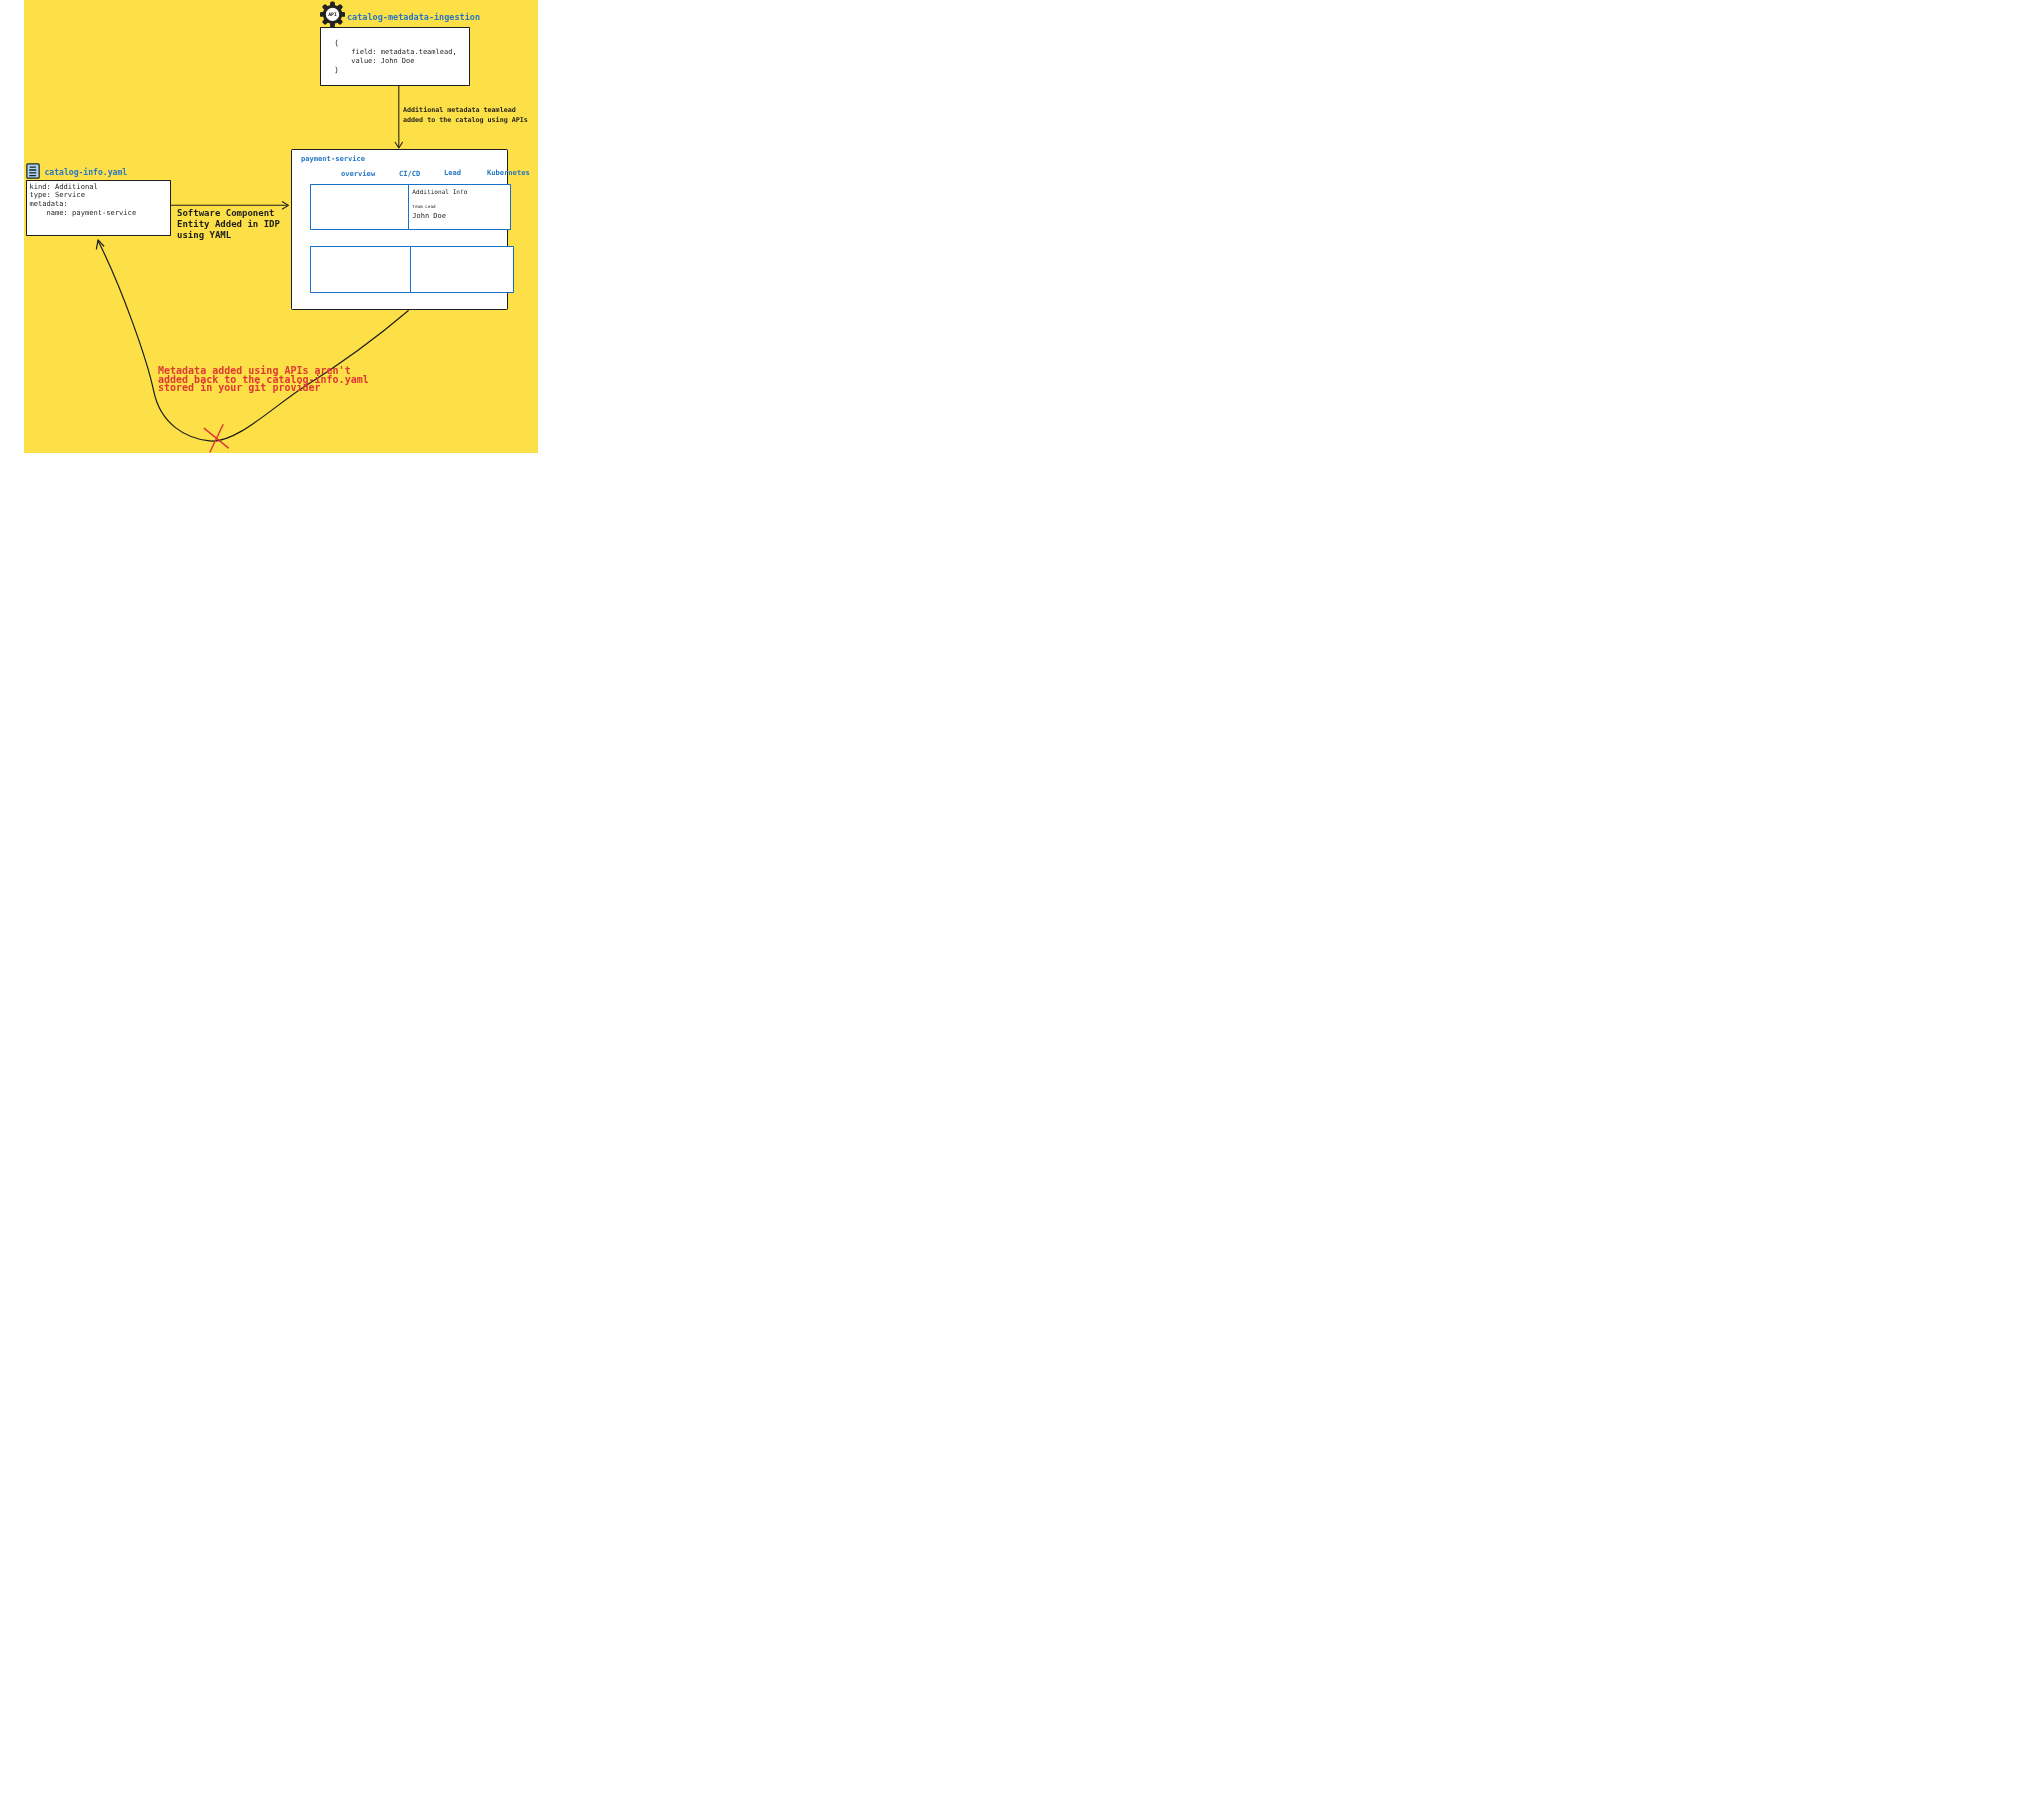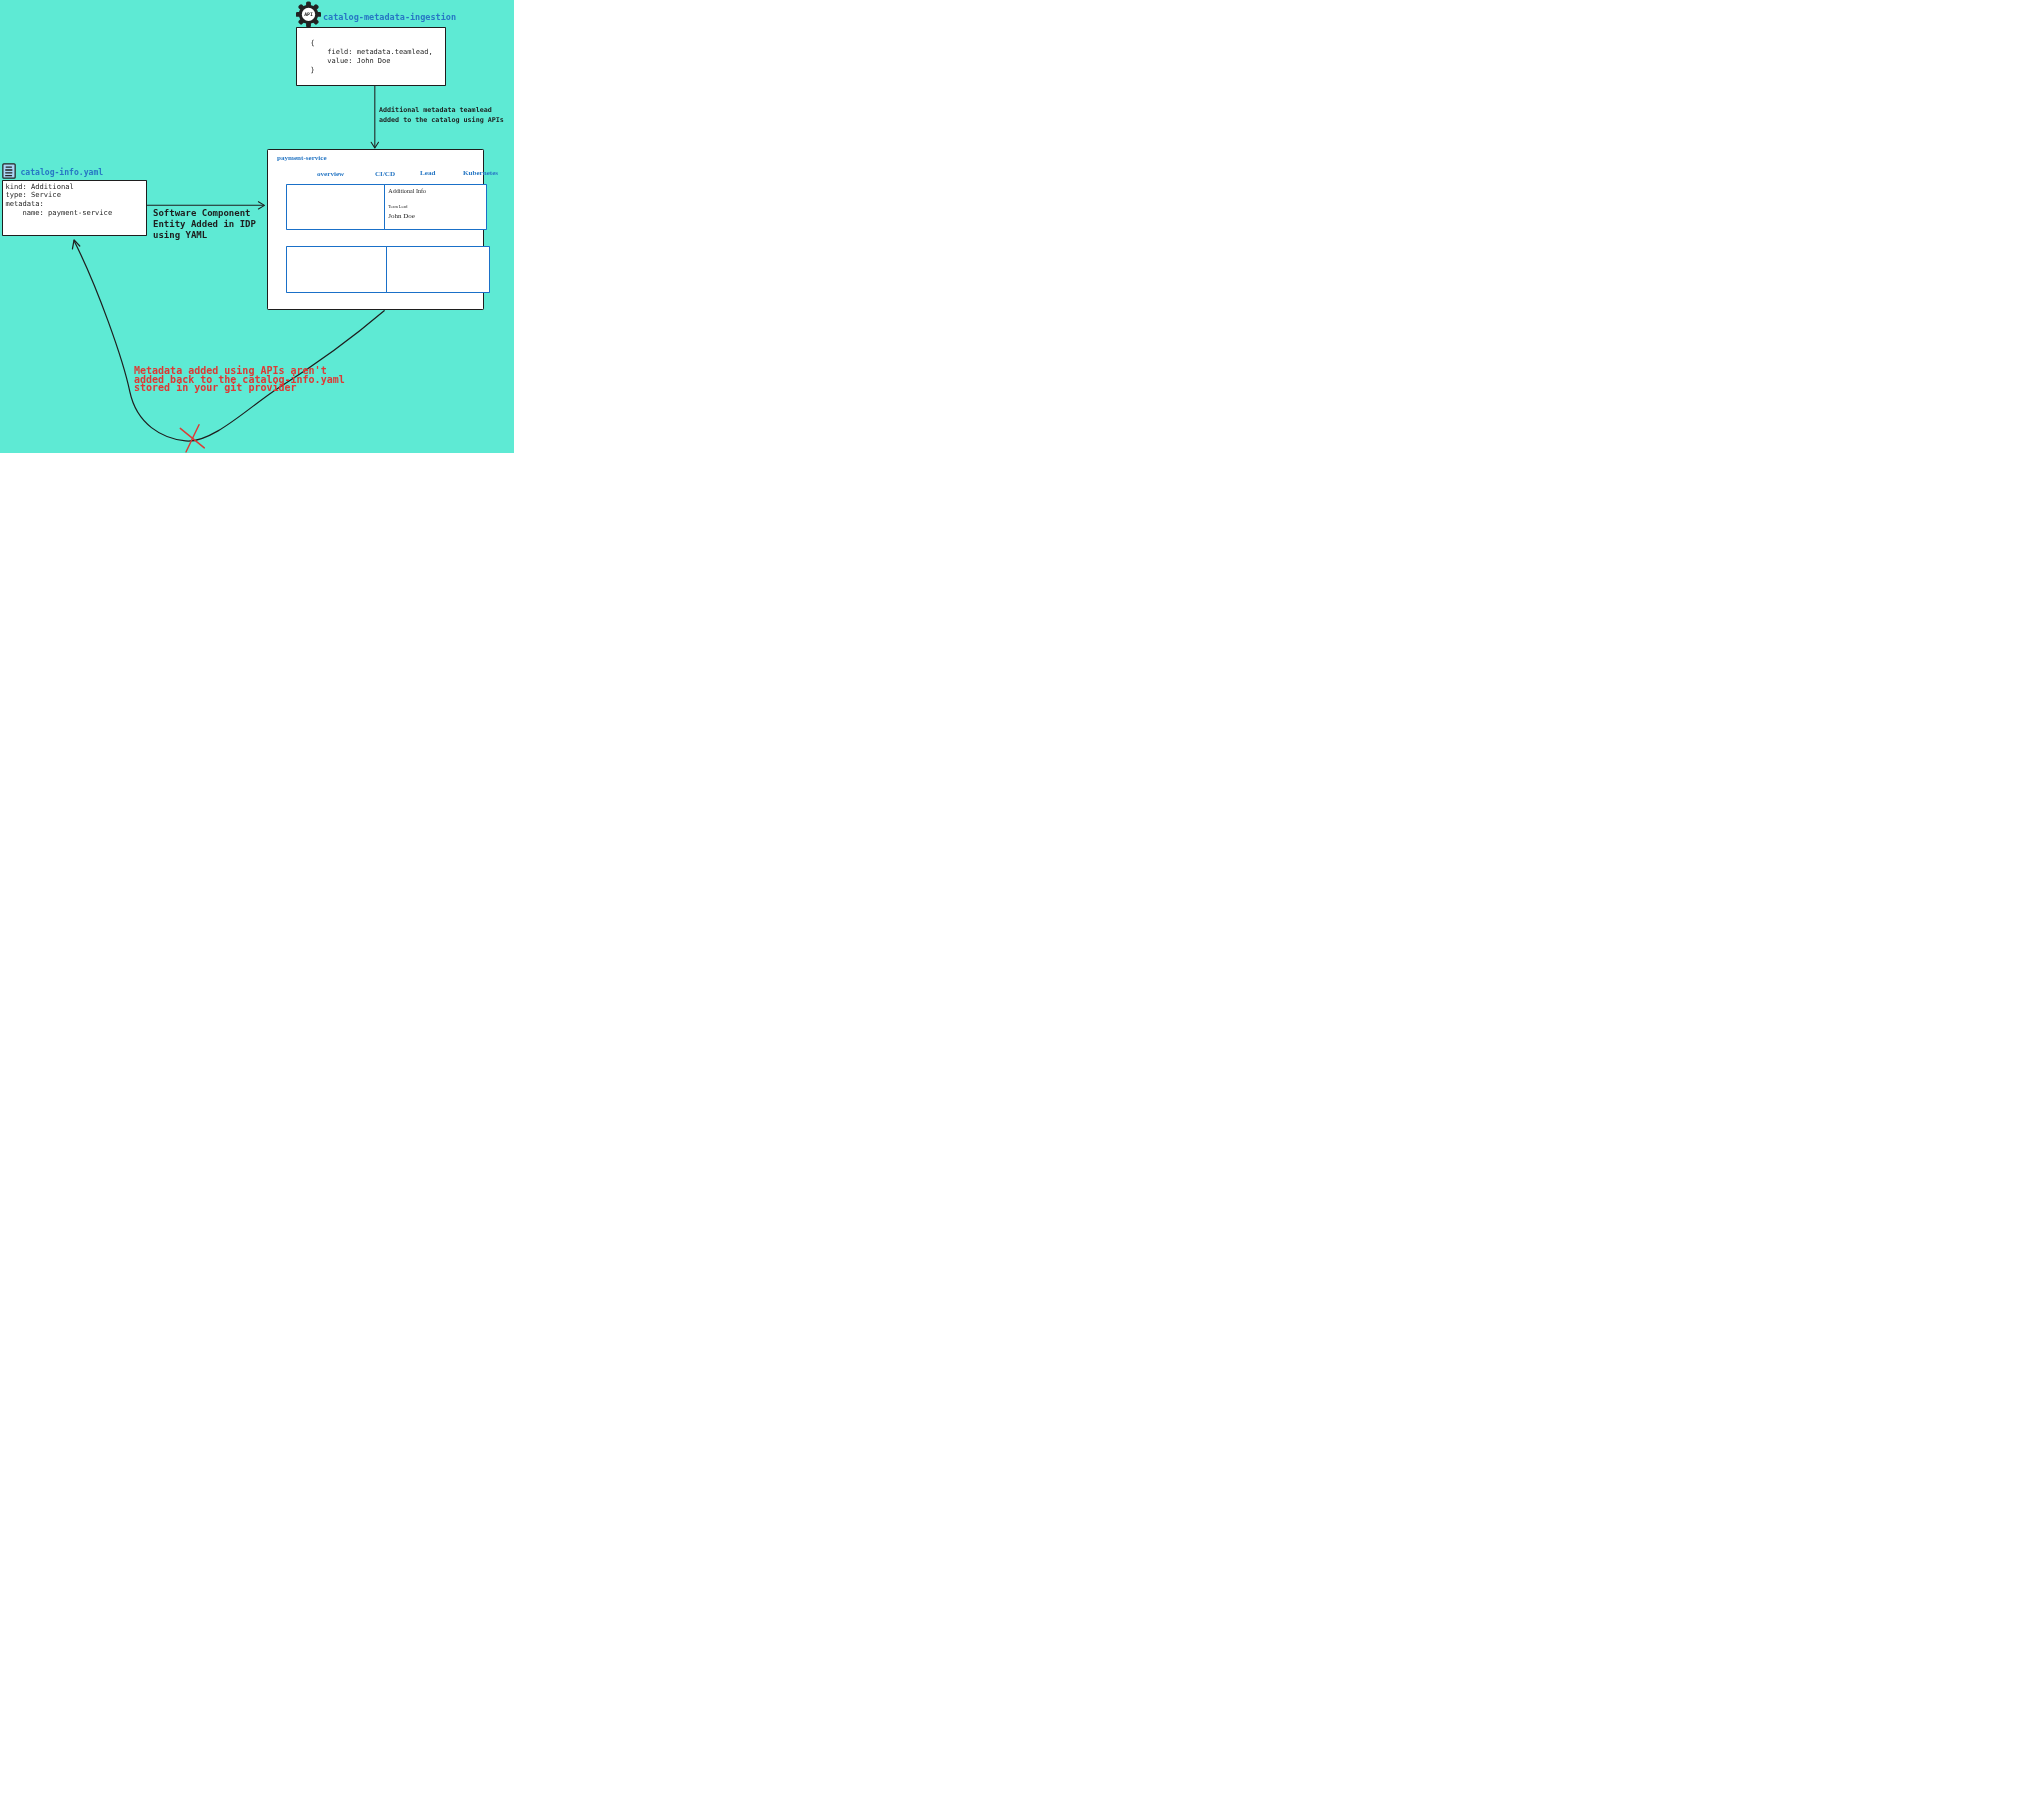--- a/index.html
+++ b/index.html
@@ -1,34 +1,35 @@
 <!DOCTYPE html>
 <html style="font-size:6.5px"><head>
 <meta charset="utf-8">
 <style>
   html,body{margin:0;padding:0;background:#ffffff;}
   .canvas{
     position:relative;
     width:514px;height:453px;
-    background:#5eead4;
+    background:#fde047;
     font-family:"DejaVu Sans Mono","Liberation Mono",monospace;
     color:#1e1e1e;
     overflow:hidden;
+    margin-left:24px;
   }
   .abs{position:absolute;}
   .pre{white-space:pre;}
   .blue{color:#2777c4;}
   .bold{font-weight:bold;}
   
   .api-title{left:323px;top:11.8px;font-size:8.5px;line-height:10.6px;}
   .api-box{left:296px;top:27px;width:148px;height:57px;border:1px solid #1e1e1e;border-radius:0.8px;background:#fff;}
   .api-code{left:13.4px;top:11.4px;font-size:7px;line-height:8.7px;}
   .api-arrow-label{left:379px;top:105px;font-size:6.7px;line-height:10px;}
   
-  .idp-box{left:267px;top:149px;width:215px;height:159px;border:1.2px solid #1e1e1e;border-radius:1.2px;background:#fff;font-family:Liberation Serif, serif;}
+  .idp-box{left:267px;top:149px;width:215px;height:159px;border:1.2px solid #1e1e1e;border-radius:1.2px;background:#fff;}
   .idp-title{left:9px;top:4.1px;font-size:7.1px;line-height:9px;}
   .tab{position:absolute;font-size:7.1px;line-height:8.5px;font-weight:bold;color:#2777c4;cursor:default;padding-left:36px;}
   .panel{position:absolute;border:1px solid #1a70c8;border-radius:0.8px;background:#fff;padding-left:16px;}
   .panel-tl{left:17.5px;top:34px;width:85px;height:44px;}
   .panel-tr{left:116px;top:34px;width:85px;height:44px;}
   .panel-bl{left:17.5px;top:96px;width:86px;height:45px;}
   .panel-br{left:118px;top:96px;width:86px;height:45px;}
   .card-title{left:3.3px;top:3.3px;font-size:6.1px;line-height:7.7px;}
   .card-label{left:3.3px;top:19px;font-size:4.3px;line-height:5.3px;}
   .card-value{left:3.3px;top:27px;font-size:7px;line-height:8.5px;}

